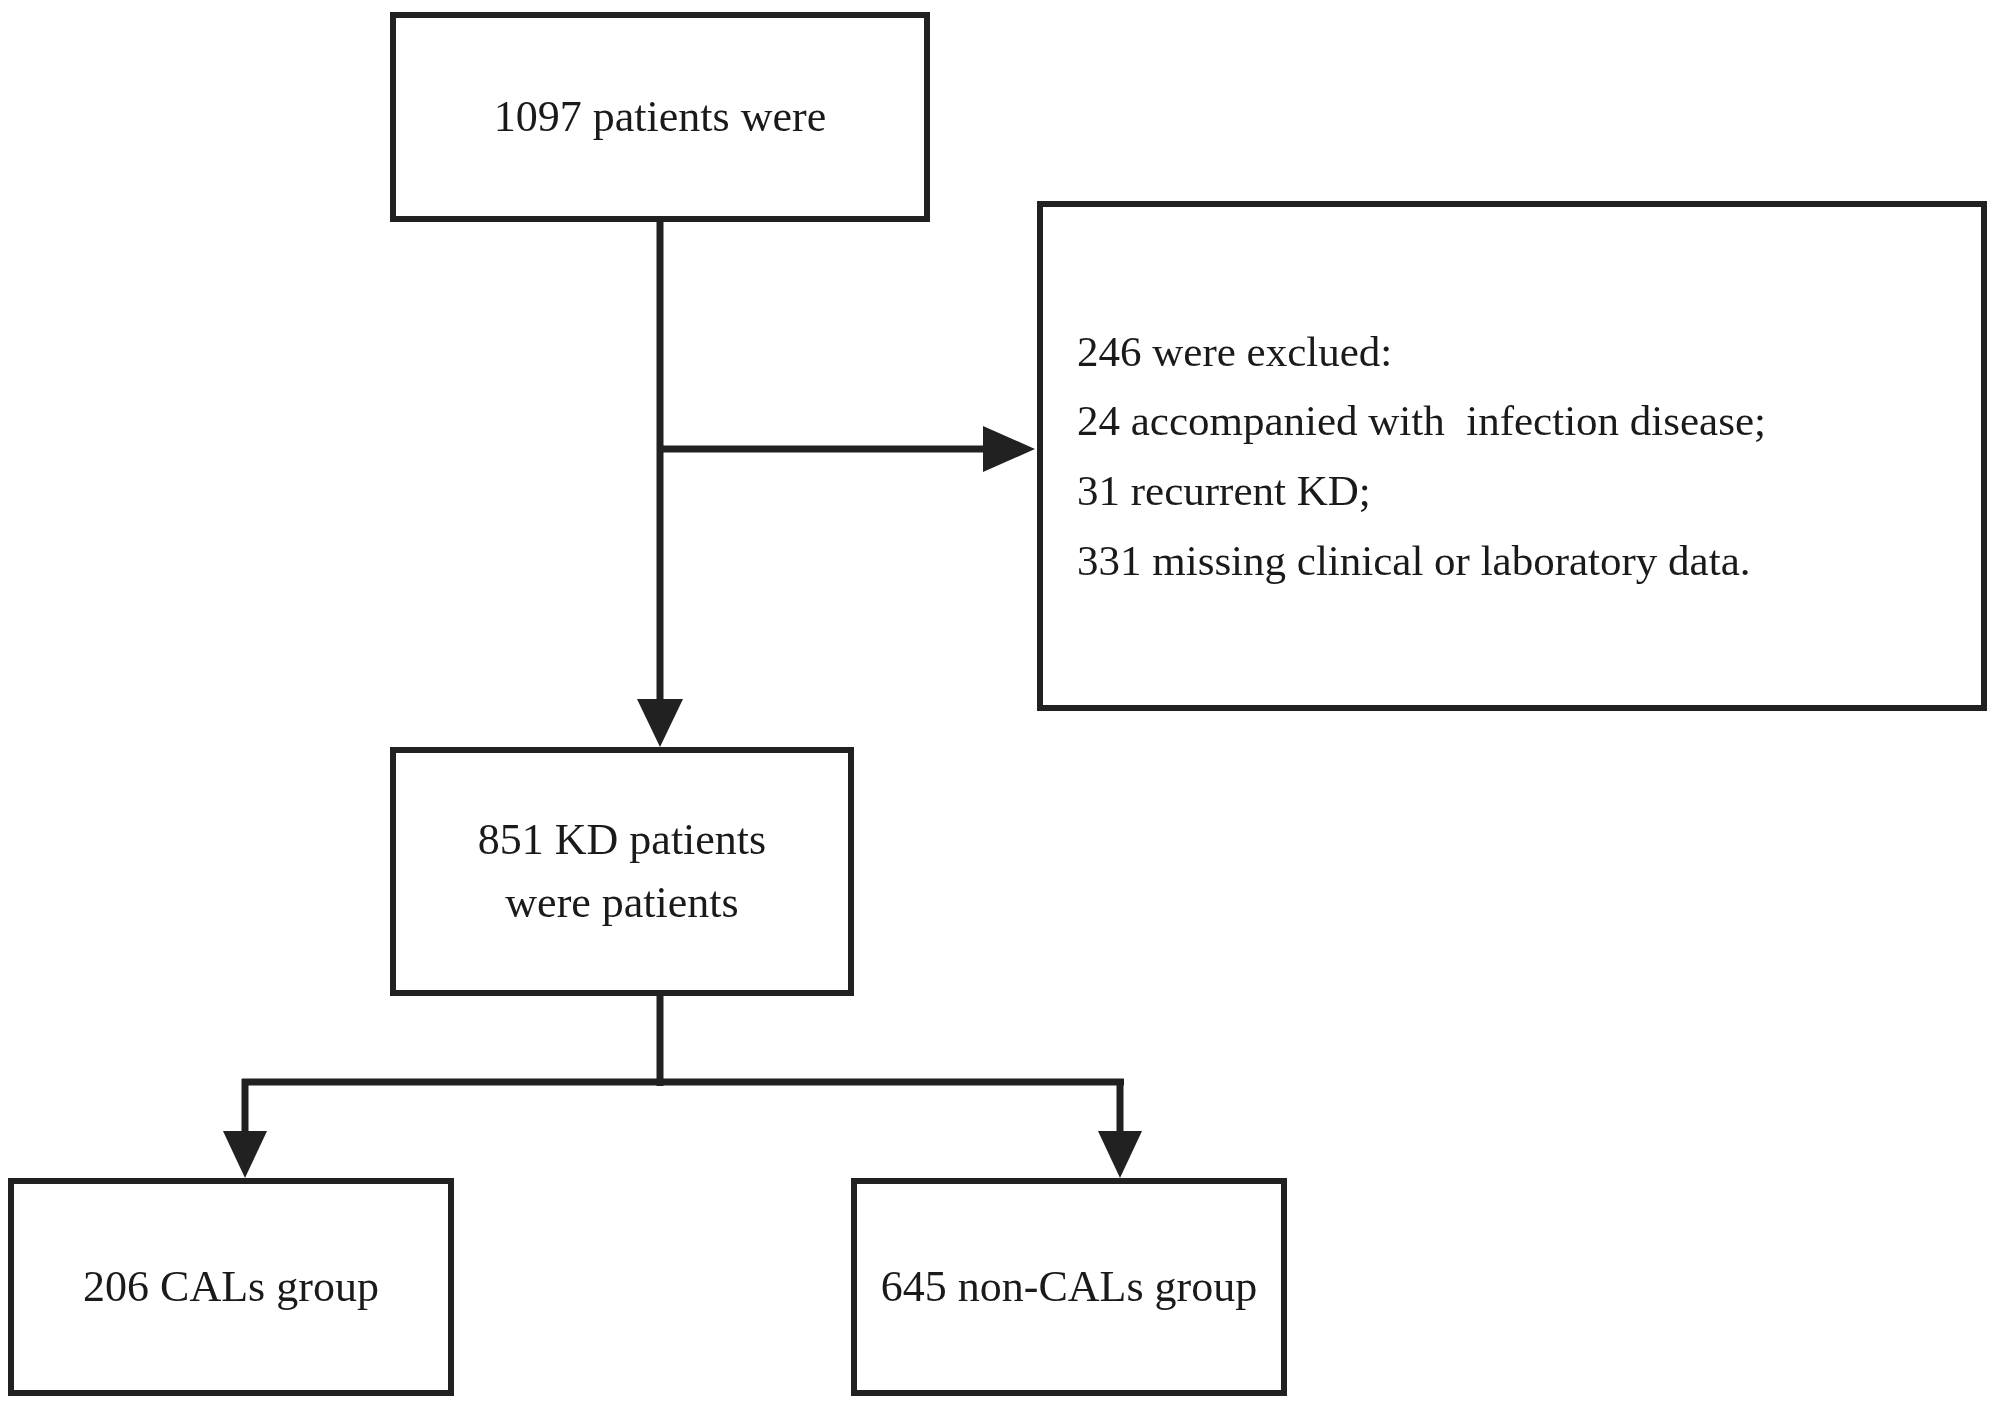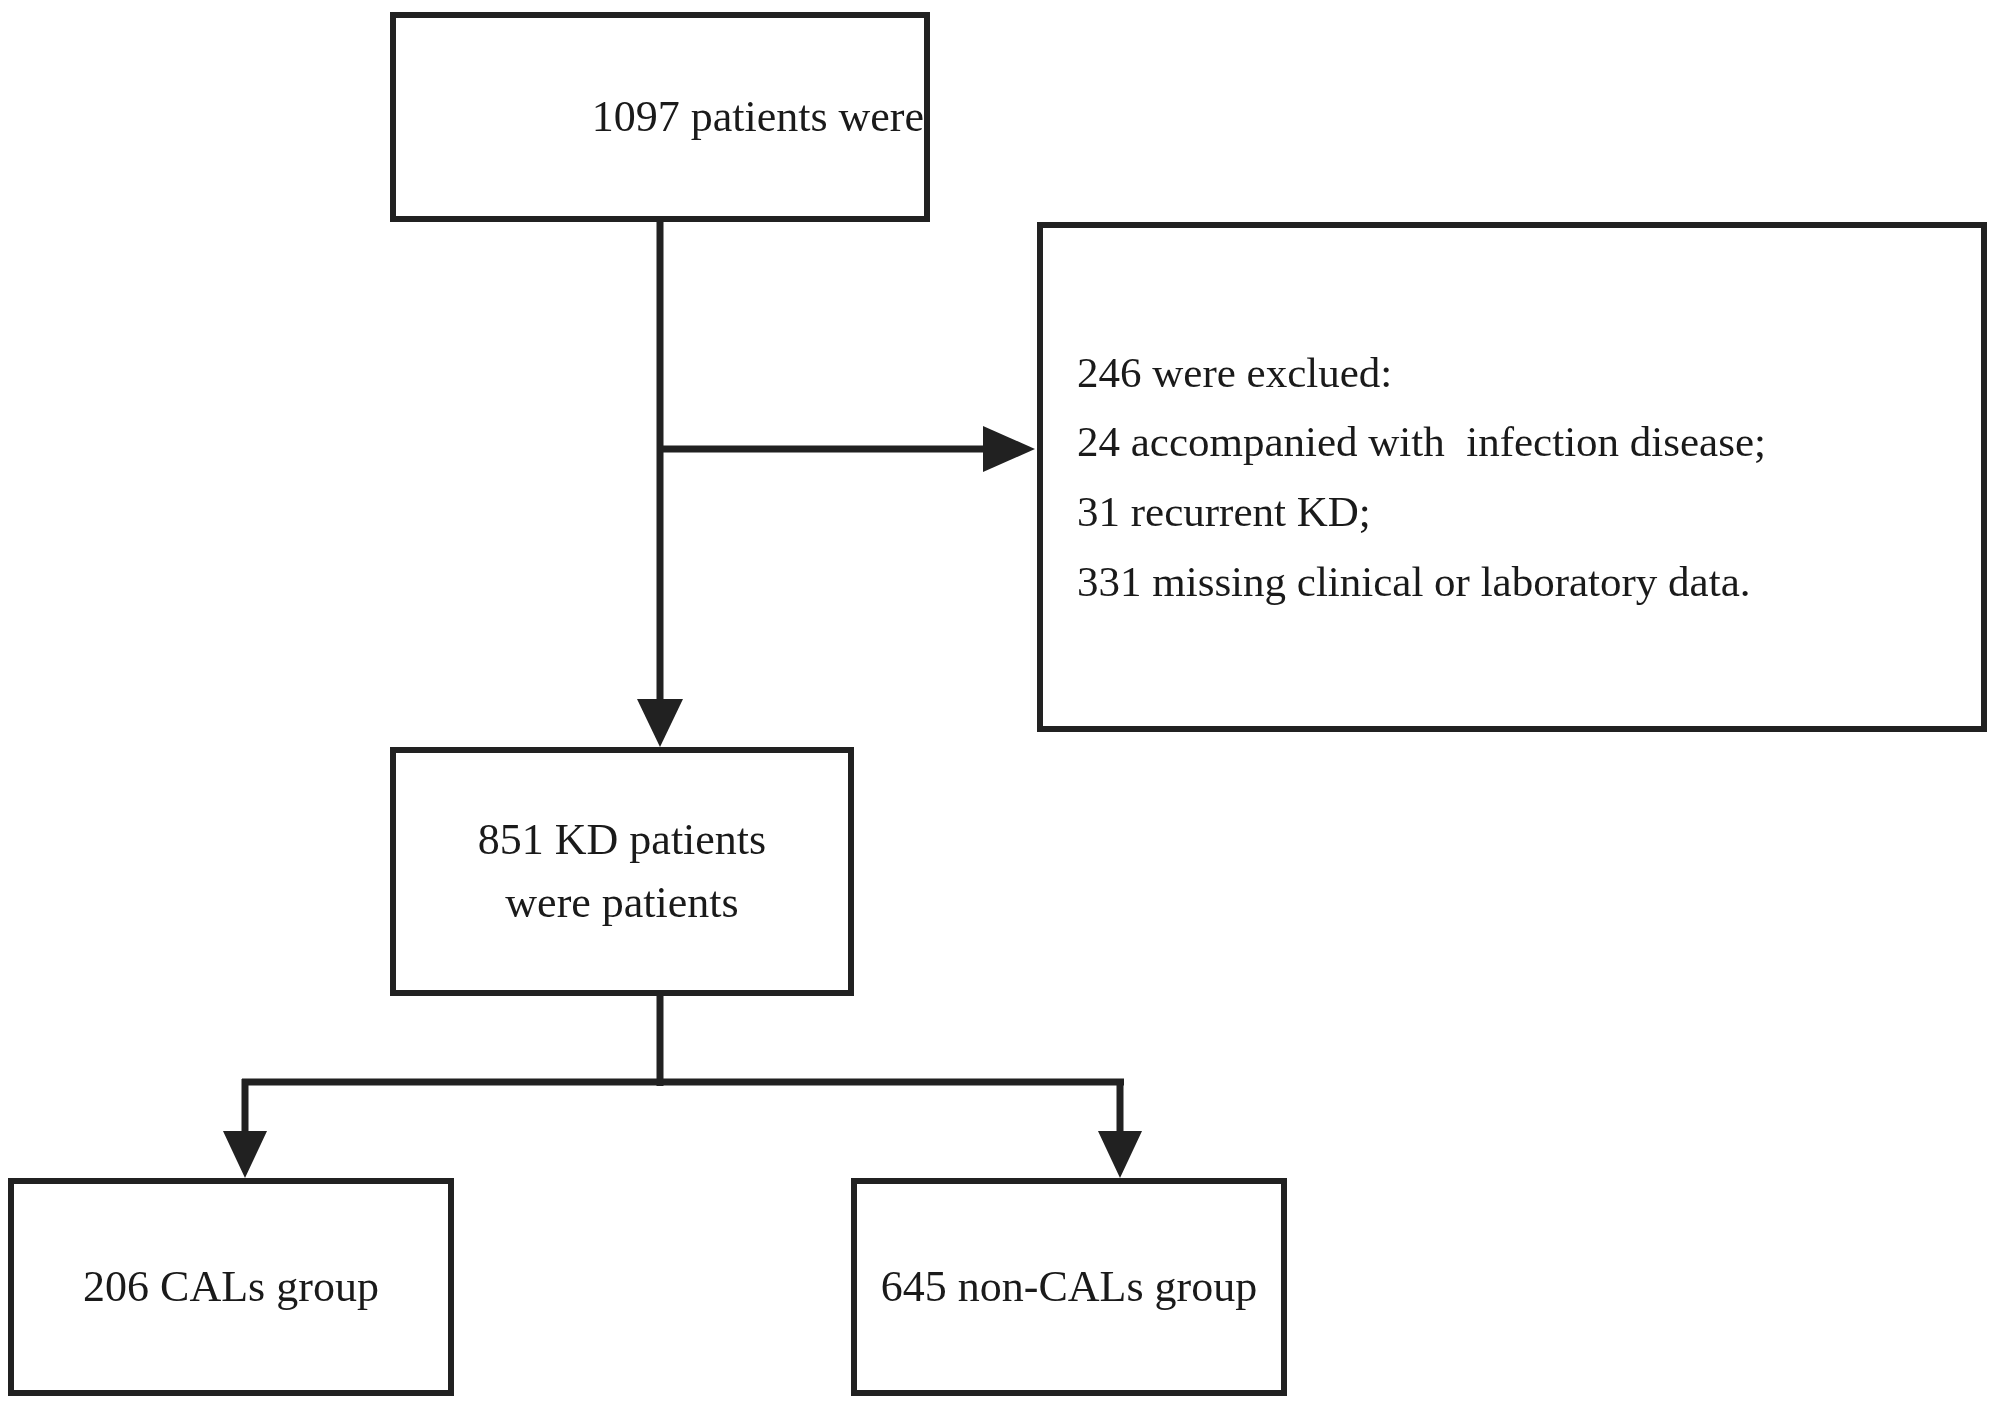--- a/index.html
+++ b/index.html
@@ -36,25 +36,25 @@
     border: 6px solid #212121;
     background: #ffffff;
     display: flex;
     flex-direction: column;
     justify-content: center;
     align-items: center;
     text-align: center;
     font-size: 44px;
     line-height: 1.42;
   }
-  .box-top      { left: 390px;  top: 12px;   width: 540px; height: 210px; align-items: flex-end; }
+  .box-top      { left: 390px;  top: 12px;   width: 540px; height: 210px; }
   .box-excl     { left: 1037px; top: 201px;  width: 950px; height: 510px;
                   align-items: flex-start; text-align: left;
                   padding-left: 34px; padding-right: 8px;
-                  font-size: 43px; line-height: 1.62; margin-top: 21px; }
+                  font-size: 43px; line-height: 1.62; }
   .box-analyzed { left: 390px;  top: 747px;  width: 464px; height: 249px; }
   .box-cals     { left: 8px;    top: 1178px; width: 446px; height: 218px; }
   .box-noncals  { left: 851px;  top: 1178px; width: 436px; height: 218px; }
   .box-line { display: block; white-space: pre; }
 </style>
 </head>
 <body>
 
 <div class="canvas">
 

